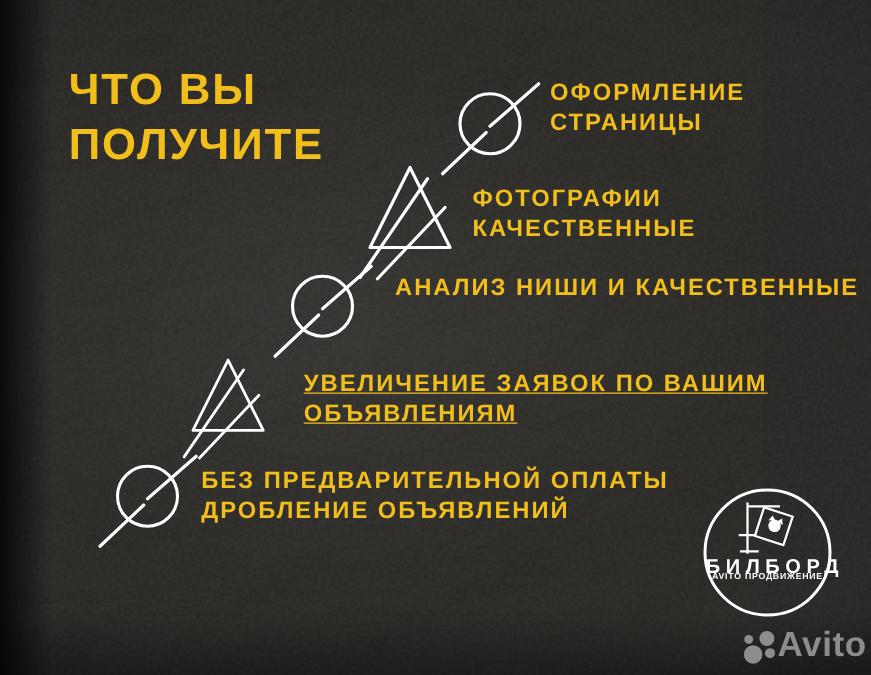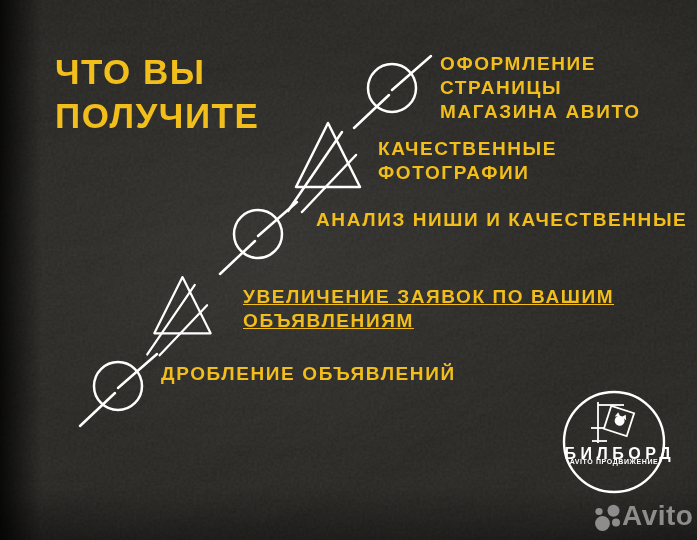--- a/index.html
+++ b/index.html
@@ -17,21 +17,21 @@
       radial-gradient(140% 130% at 50% 50%, rgba(0,0,0,0) 42%, rgba(0,0,0,0.62) 100%),
       linear-gradient(90deg, rgba(0,0,0,0.8), rgba(0,0,0,0) 6%),
       linear-gradient(0deg, rgba(0,0,0,0.35), rgba(0,0,0,0) 10%);
   }
   .title{
     position:absolute;left:55px;top:50px;
     color:var(--accent-yellow,#F2BE1B);
     font-weight:700;font-size:35px;line-height:44px;letter-spacing:1.5px;
   }
   .title .tl{display:block;}
-  .benefit{position:absolute;inset:0;pointer-events:none;}
+  .benefit{position:absolute;inset:0;pointer-events:none;margin-top:11px;}
   .icon{position:absolute;}
   .icon line,.icon circle,.icon polygon{stroke:var(--icon-white,#FFFFFF);fill:none;}
   .i1{left:346px;top:48px;width:92px;height:88px;}
   .i2{left:282px;top:115px;width:100px;height:100px;}
   .i3{left:212px;top:194px;width:92px;height:88px;}
   .i4{left:142px;top:270px;width:88px;height:88px;}
   .i5{left:72px;top:346px;width:92px;height:88px;}
   .lines{
     position:absolute;
     color:var(--accent-yellow,#F2BE1B);
@@ -96,33 +96,32 @@
 
   <div class="benefit">
     <svg class="icon i1" viewBox="0 0 92 88">
       <circle cx="46" cy="40" r="24" stroke-width="2.5"></circle>
       <line x1="8" y1="80" x2="43" y2="47" stroke-width="2.5" stroke-linecap="round"></line>
       <line x1="46" y1="42" x2="85" y2="8" stroke-width="2.5" stroke-linecap="round"></line>
     </svg>
     <div class="lines t1">
       <span>ОФОРМЛЕНИЕ</span>
       <span>СТРАНИЦЫ</span>
-      <span>МАГАЗИНА АВИТО</span>
     </div>
   </div>
 
   <div class="benefit">
     <svg class="icon i2" viewBox="0 0 100 100">
       <polygon points="46,8 14,72 78,72" stroke-width="2.5" stroke-linejoin="round"></polygon>
       <line x1="6" y1="96" x2="60" y2="17" stroke-width="2.5" stroke-linecap="round"></line>
       <line x1="20" y1="97" x2="74" y2="40" stroke-width="2.5" stroke-linecap="round"></line>
     </svg>
     <div class="lines t2">
+      <span>ФОТОГРАФИИ</span>
       <span>КАЧЕСТВЕННЫЕ</span>
-      <span>ФОТОГРАФИИ</span>
     </div>
   </div>
 
   <div class="benefit">
     <svg class="icon i3" viewBox="0 0 92 88">
       <circle cx="46" cy="40" r="24" stroke-width="2.5"></circle>
       <line x1="8" y1="80" x2="43" y2="47" stroke-width="2.5" stroke-linecap="round"></line>
       <line x1="46" y1="42" x2="85" y2="8" stroke-width="2.5" stroke-linecap="round"></line>
     </svg>
     <div class="lines t3">
@@ -142,20 +141,21 @@
     </div>
   </div>
 
   <div class="benefit">
     <svg class="icon i5" viewBox="0 0 92 88">
       <circle cx="46" cy="40" r="24" stroke-width="2.5"></circle>
       <line x1="8" y1="80" x2="43" y2="47" stroke-width="2.5" stroke-linecap="round"></line>
       <line x1="46" y1="42" x2="85" y2="8" stroke-width="2.5" stroke-linecap="round"></line>
     </svg>
     <div class="lines t5">
+      <span>БЕЗ ПРЕДВАРИТЕЛЬНОЙ ОПЛАТЫ</span>
       <span>ДРОБЛЕНИЕ ОБЪЯВЛЕНИЙ</span>
     </div>
   </div>
 
   <div class="logo">
     <svg class="logo-glyph" width="108" height="104" viewBox="0 0 108 104">
       <circle cx="54" cy="52" r="50" fill="none" stroke="#FFFFFF" stroke-width="2.4"></circle>
       <line x1="38" y1="12" x2="38" y2="53"></line>
       <line x1="38" y1="15" x2="64" y2="15"></line>
       <line x1="31" y1="38" x2="45" y2="38"></line>

